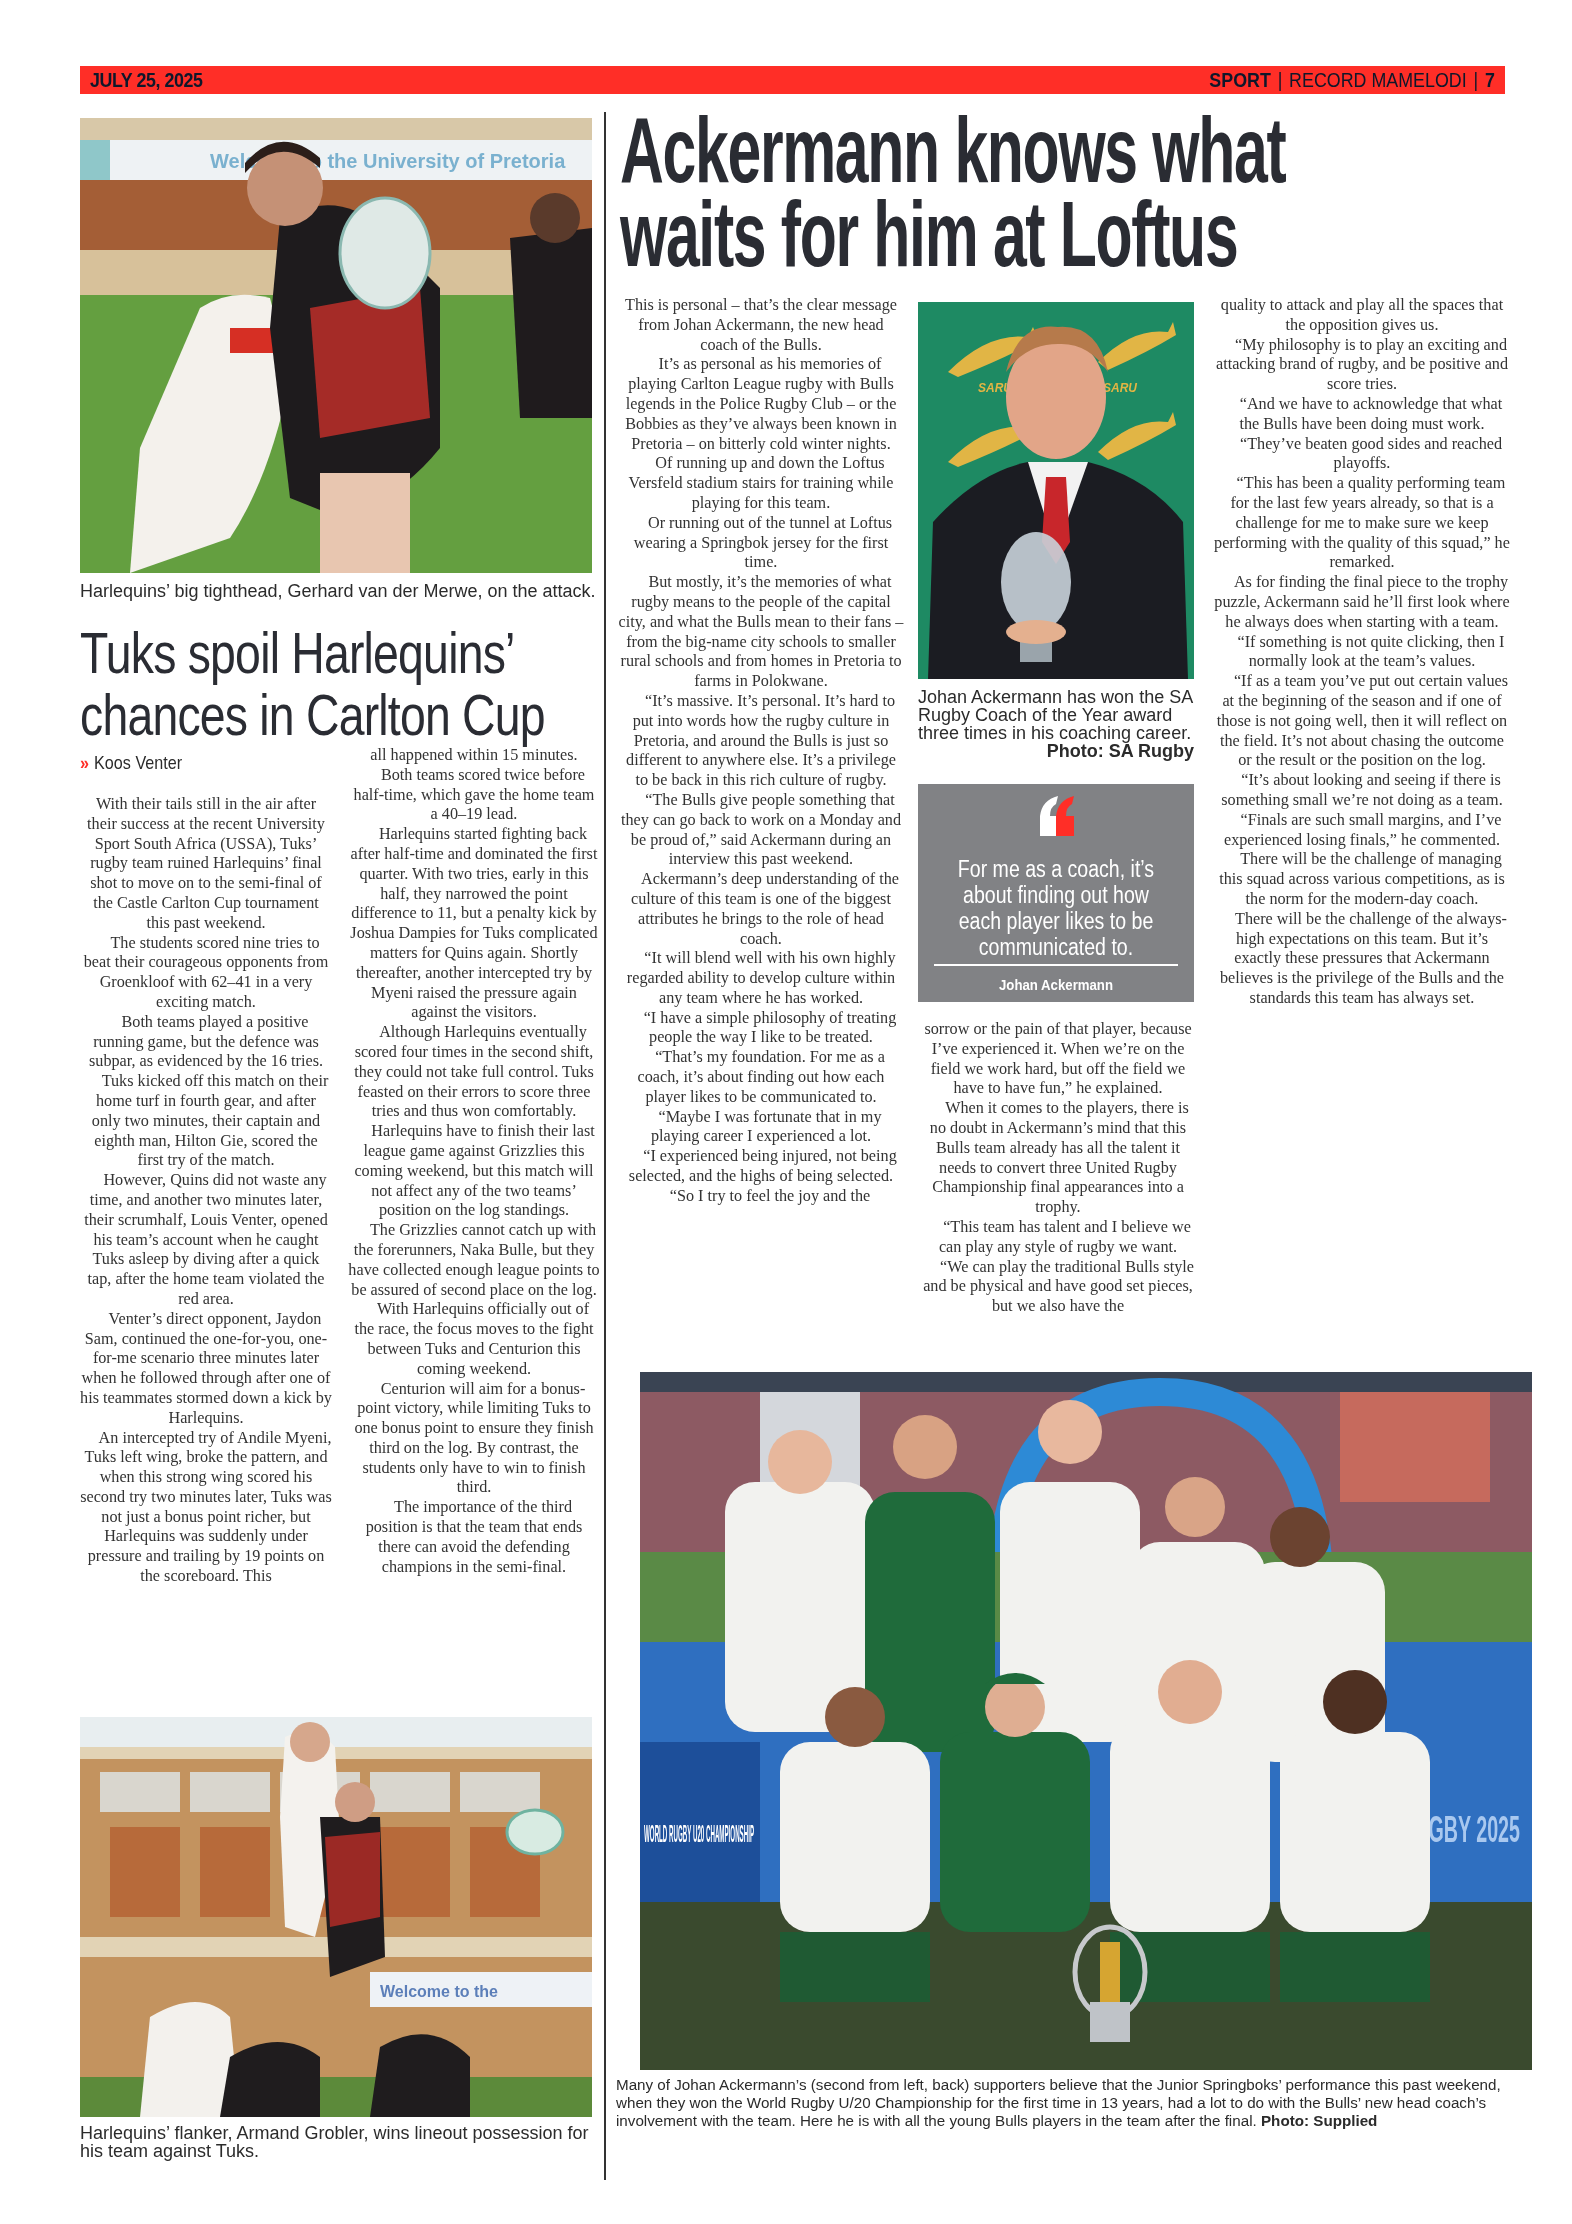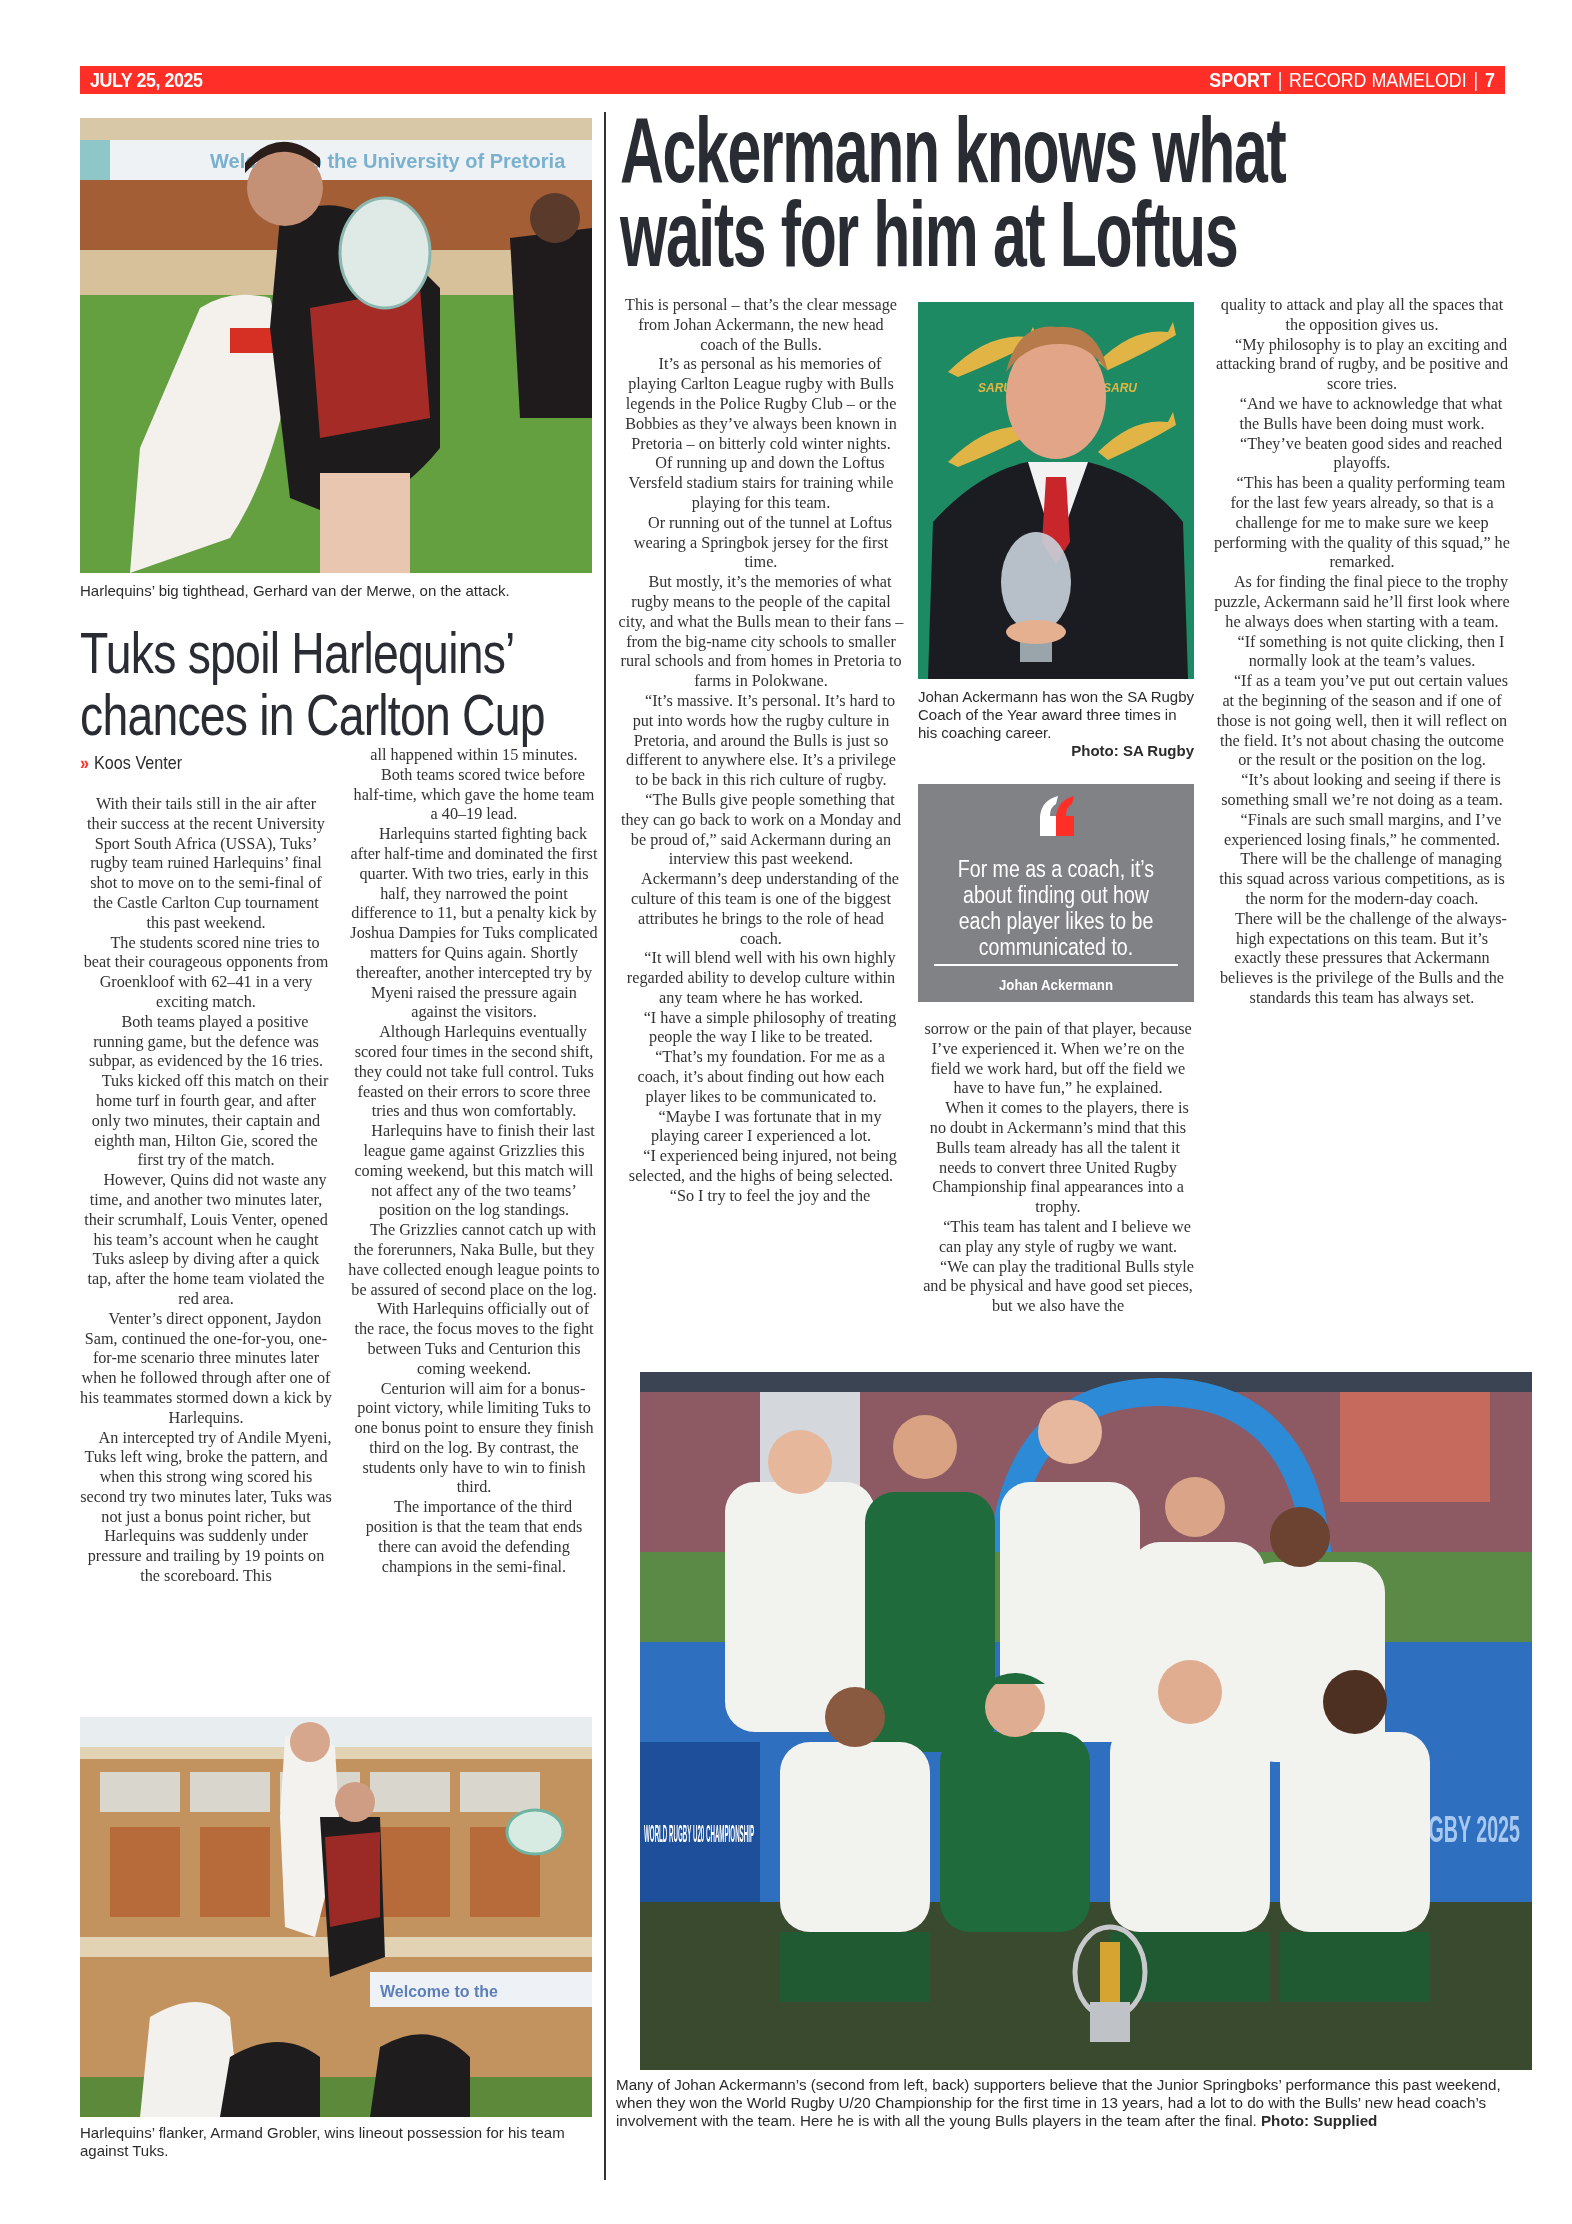--- a/index.html
+++ b/index.html
@@ -1,28 +1,28 @@
 <!DOCTYPE html>
 <html><head>
 <meta charset="utf-8">
 <style>
   html,body{margin:0;padding:0;background:#ffffff;}
   body{width:1572px;height:2224px;position:relative;overflow:hidden;font-family:"Liberation Serif","DejaVu Serif",serif;color:#2b2b2b;}
   .abs{position:absolute;}
   
-  .topbar{left:80px;top:66px;width:1425px;height:28px;background:#ff2e27;color:#ffffff;font-family:"Liberation Sans",sans-serif;display:flex;align-items:center;justify-content:space-between;padding:0 10px;box-sizing:border-box;}
+  .topbar{left:80px;top:66px;width:1425px;height:28px;background:#ff2e27;color:#0f172a;font-family:"Liberation Sans",sans-serif;display:flex;align-items:center;justify-content:space-between;padding:0 10px;box-sizing:border-box;}
   .topbar .date{font-weight:bold;font-size:21px;letter-spacing:-0.5px;transform:scaleX(0.85);transform-origin:left center;}
   .topbar .right{font-size:21px;display:flex;align-items:center;gap:8px;transform:scaleX(0.85);transform-origin:right center;}
   .topbar .right b{font-weight:bold;}
   .topbar .sep{font-weight:normal;}
   
   .vrule{width:2px;background:#333;}
   
   .photo{overflow:hidden;}
-  .caption{font-family:"Liberation Sans",sans-serif;font-size:15px;line-height:18px;color:#2b2b2b;}
+  .caption{font-family:"Liberation Sans",sans-serif;font-size:18px;line-height:18px;color:#2b2b2b;}
   .caption b{font-weight:bold;text-align:right;}
   
   .col{font-size:16.2px;line-height:19.8px;color:#333;text-align:center;}
   .col p{margin:0;text-indent:18px;}
   .col p.first{text-indent:0;}
   
   .headline-left{font-family:"Liberation Sans",sans-serif;font-weight:normal;font-size:58px;line-height:62px;color:#2a2c33;transform:scaleX(0.8);transform-origin:left top;white-space:nowrap;letter-spacing:-1px;}
   .headline-main{font-family:"Liberation Sans",sans-serif;font-weight:bold;font-size:92px;line-height:84px;color:#2a2c33;transform:scaleX(0.66);transform-origin:left top;white-space:nowrap;letter-spacing:-2px;}
   .byline{font-family:"Liberation Sans",sans-serif;font-size:19px;color:#2b2b2b;transform:scaleX(0.85);transform-origin:left center;white-space:nowrap;}
   .byline .arrows{color:#ff2e27;font-weight:bold;margin-right:6px;}

